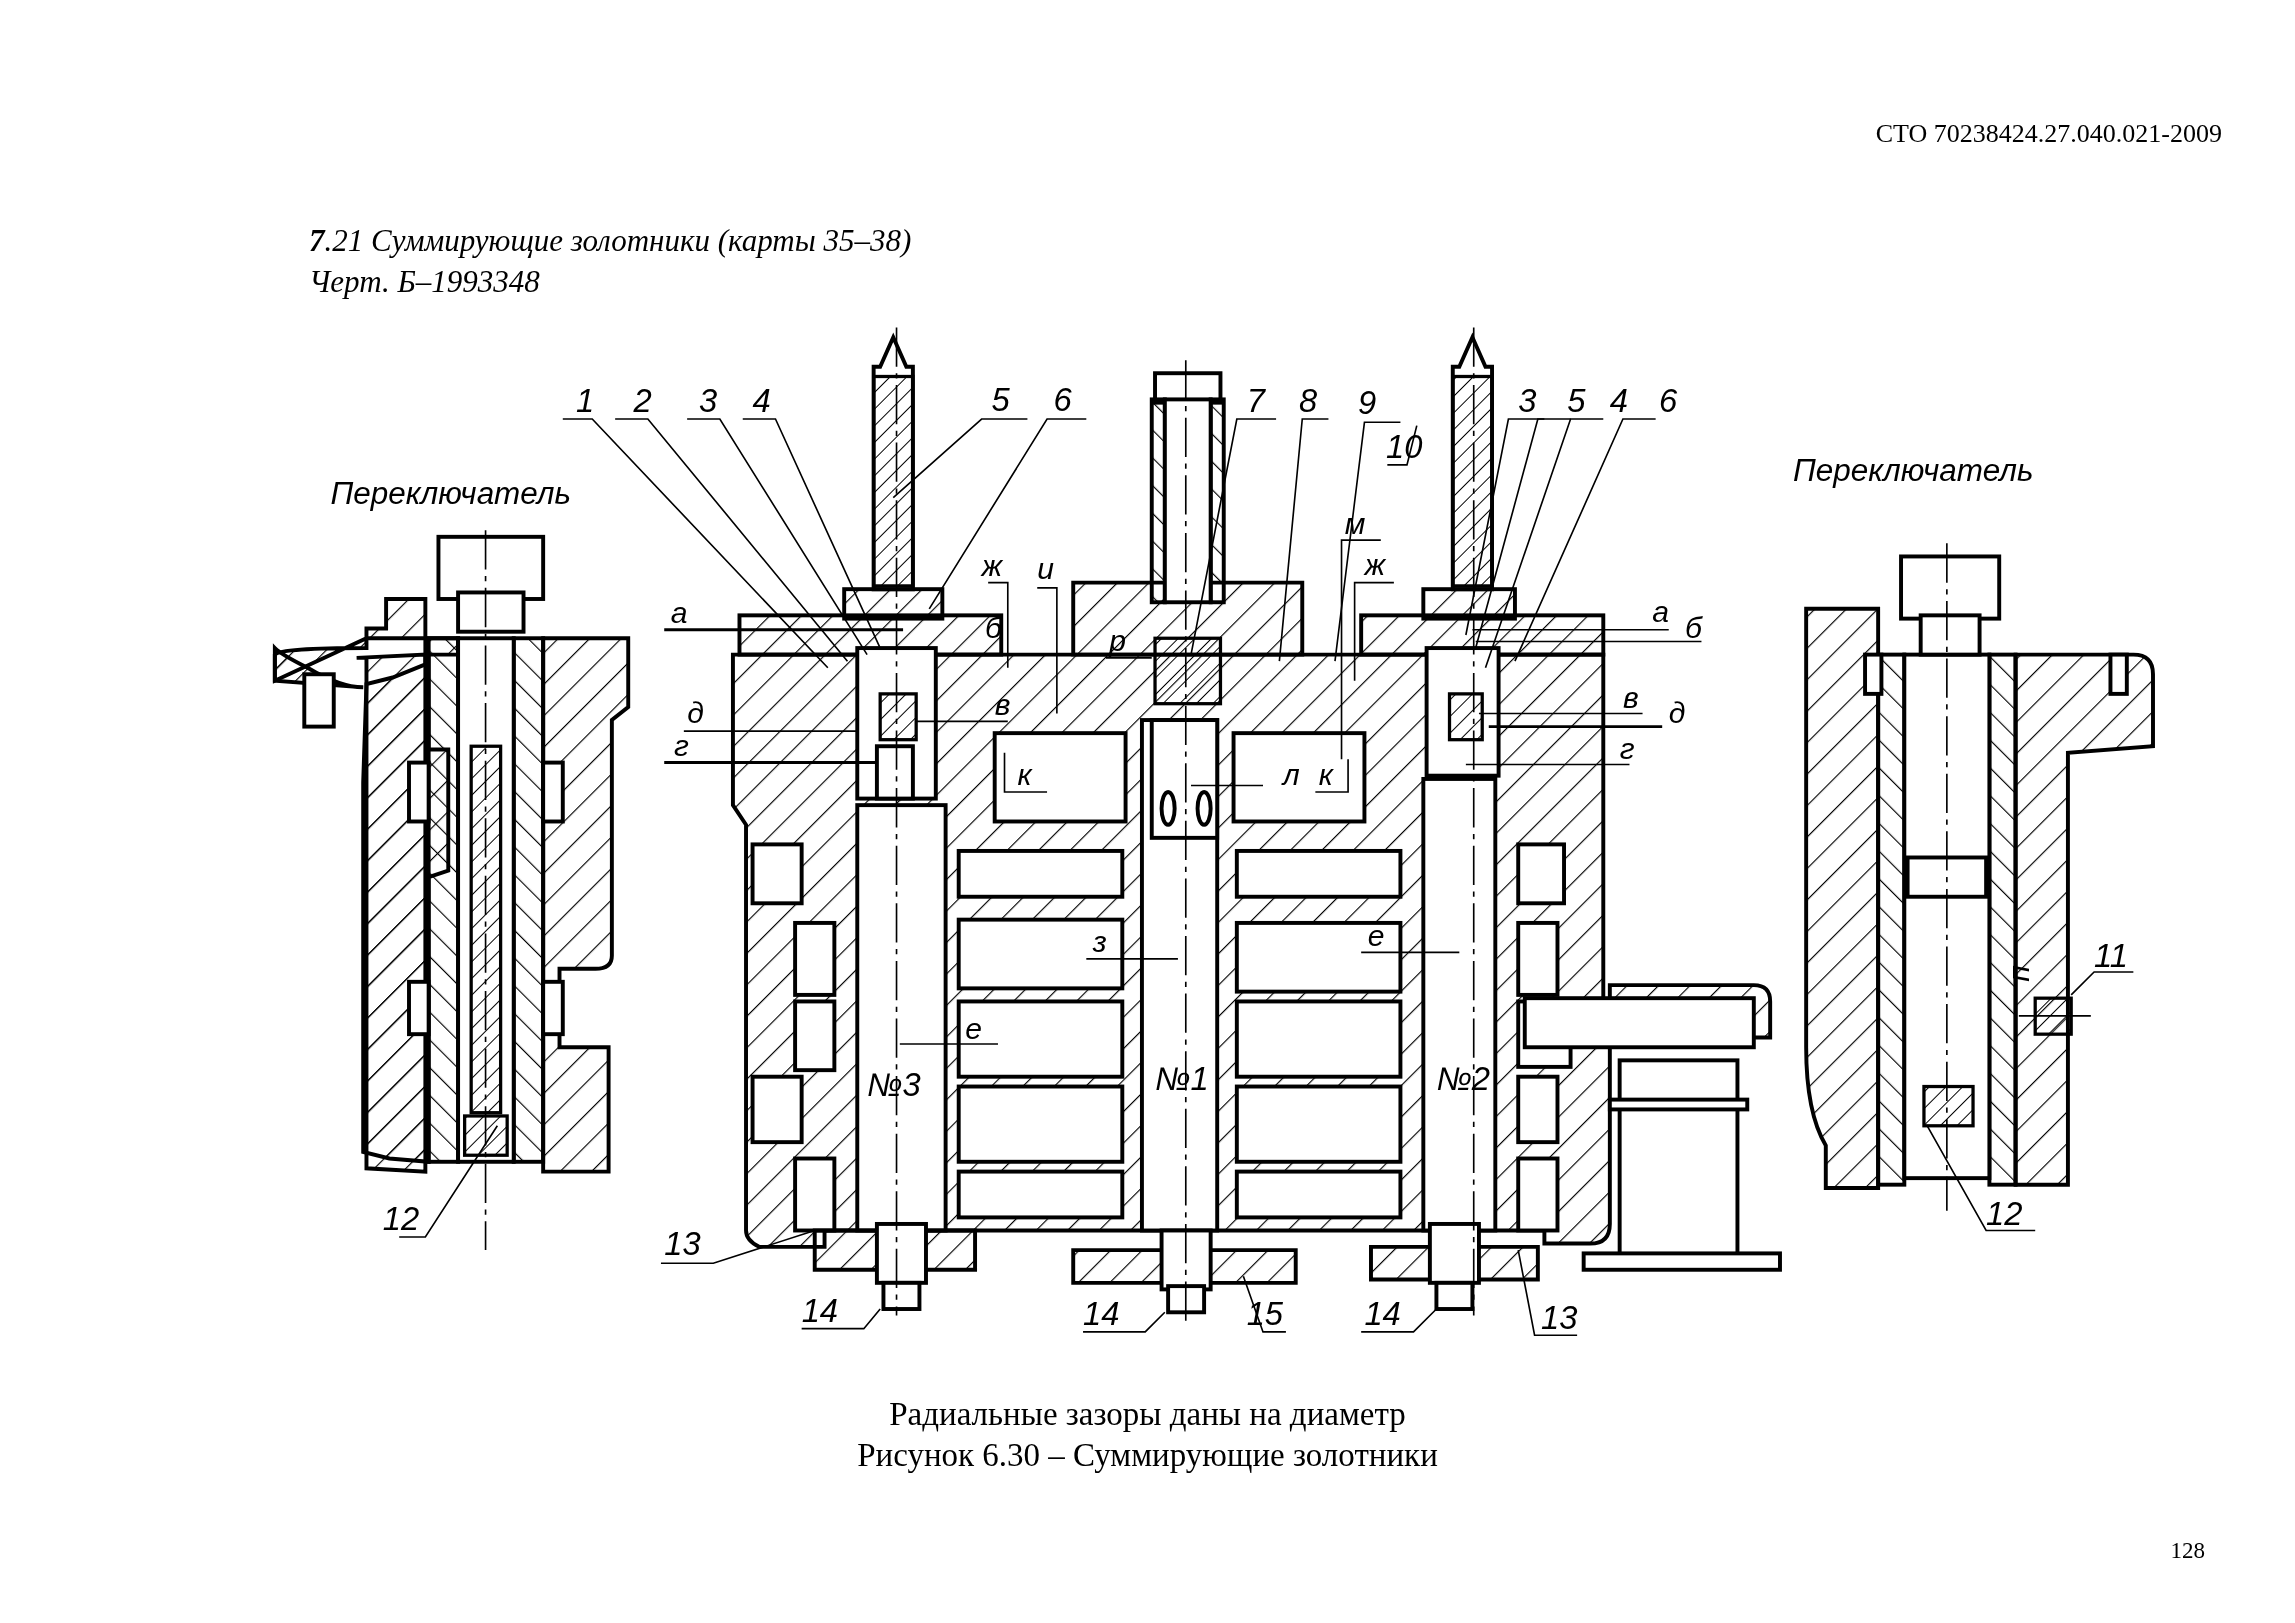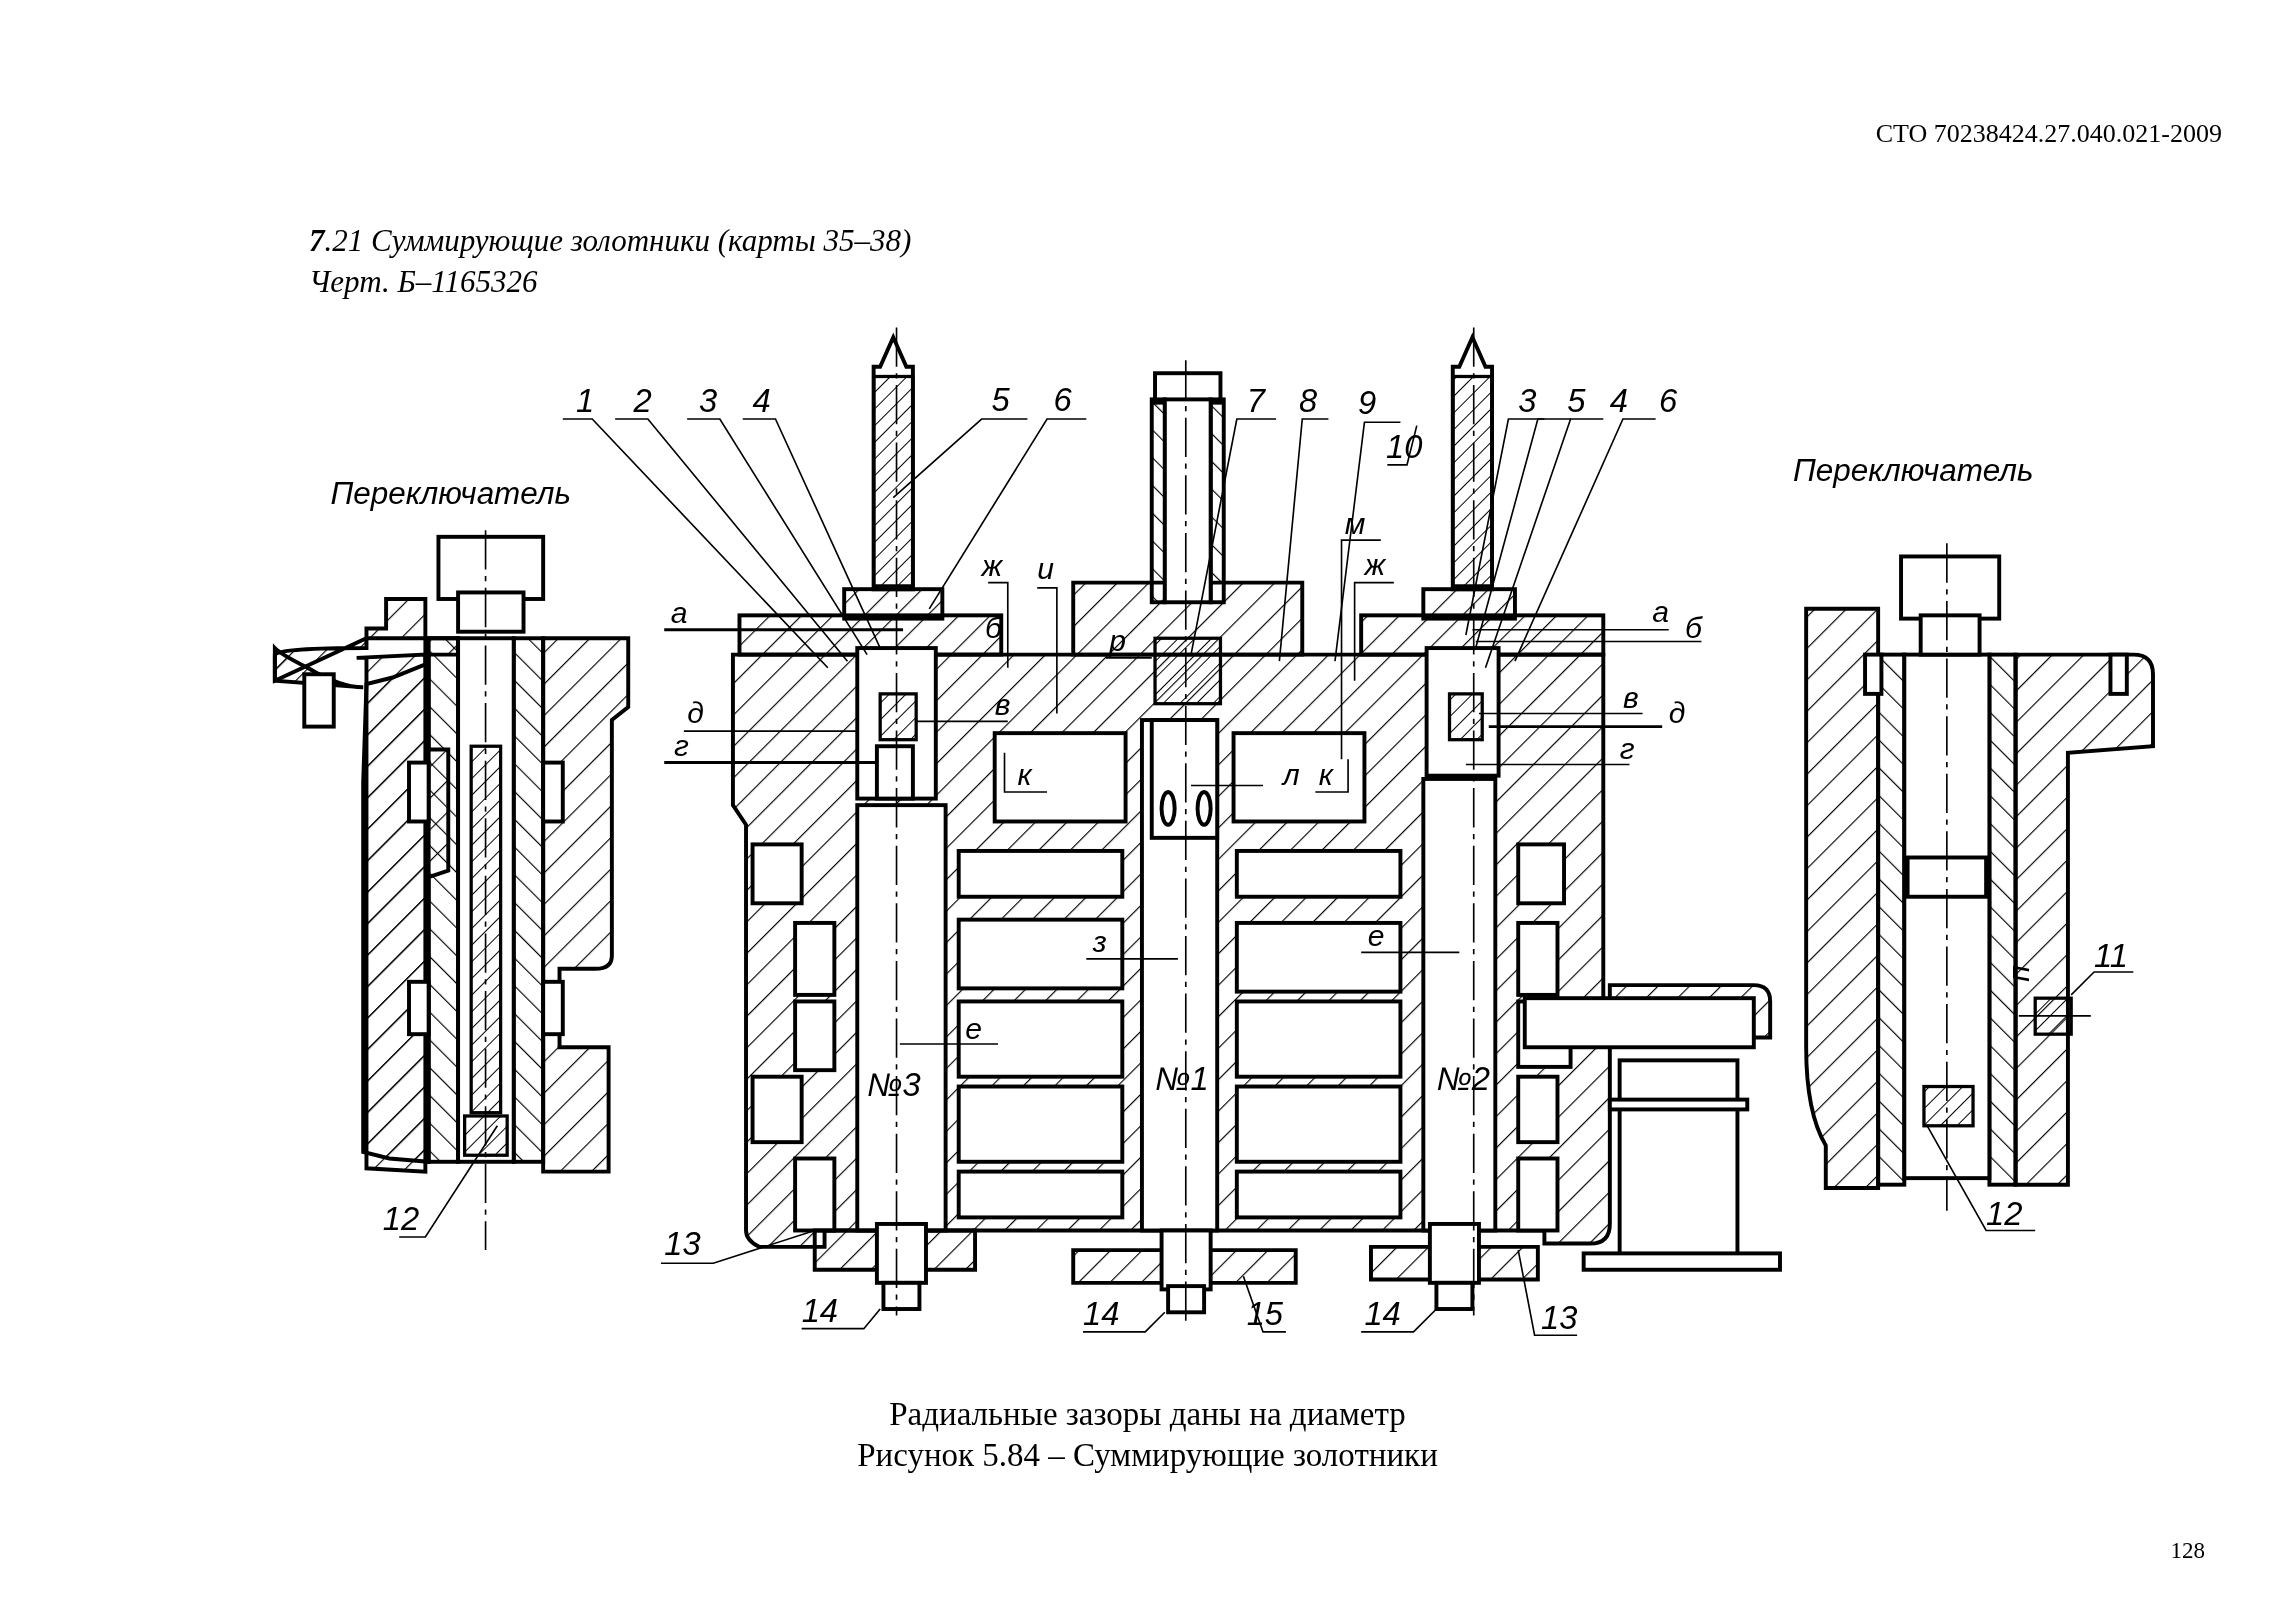--- a/index.html
+++ b/index.html
@@ -22,21 +22,21 @@
   .hatched3 { fill:url(#hatch3); stroke:#000; stroke-width:5; }
   .axis { stroke:#000; stroke-width:2.5; stroke-dasharray:60 10 8 10; fill:none; }
 </style>
 </head>
 <body>
 
 <div class="doc-code serif">СТО 70238424.27.040.021-2009</div>
 
 <div class="heading serif">
   <div><span class="num">7</span><span>.21 Суммирующие золотники (карты 35–38)</span></div>
-  <div>Черт. Б–1165326</div>
+  <div>Черт. Б–1993348</div>
 </div>
 
 <svg class="drawing" width="2295" height="1624" viewBox="0 0 3507 2481" xmlns="http://www.w3.org/2000/svg">
   <defs>
     <pattern id="hatch" patternUnits="userSpaceOnUse" width="34" height="34" patternTransform="rotate(45)">
       <line x1="0" y1="0" x2="0" y2="34" stroke="#000" stroke-width="3.5"></line>
     </pattern>
     <pattern id="hatch2" patternUnits="userSpaceOnUse" width="30" height="30" patternTransform="rotate(-45)">
       <line x1="0" y1="0" x2="0" y2="30" stroke="#000" stroke-width="3.5"></line>
     </pattern>
@@ -269,17 +269,17 @@
     <text class="lbl-s" x="1475" y="1588">е</text>
 
     <text class="lbl" x="1325" y="1675">№3</text>
     <text class="lbl" x="1765" y="1665">№1</text>
     <text class="lbl" x="2195" y="1665">№2</text>
   </g>
 </svg>
 
 <div class="caption serif">
   <div>Радиальные зазоры даны на диаметр</div>
-  <div>Рисунок 5.84 – Суммирующие золотники</div>
+  <div>Рисунок 6.30 – Суммирующие золотники</div>
 </div>
 
 <div class="page-num serif">128</div>
 
 
 </body></html>

